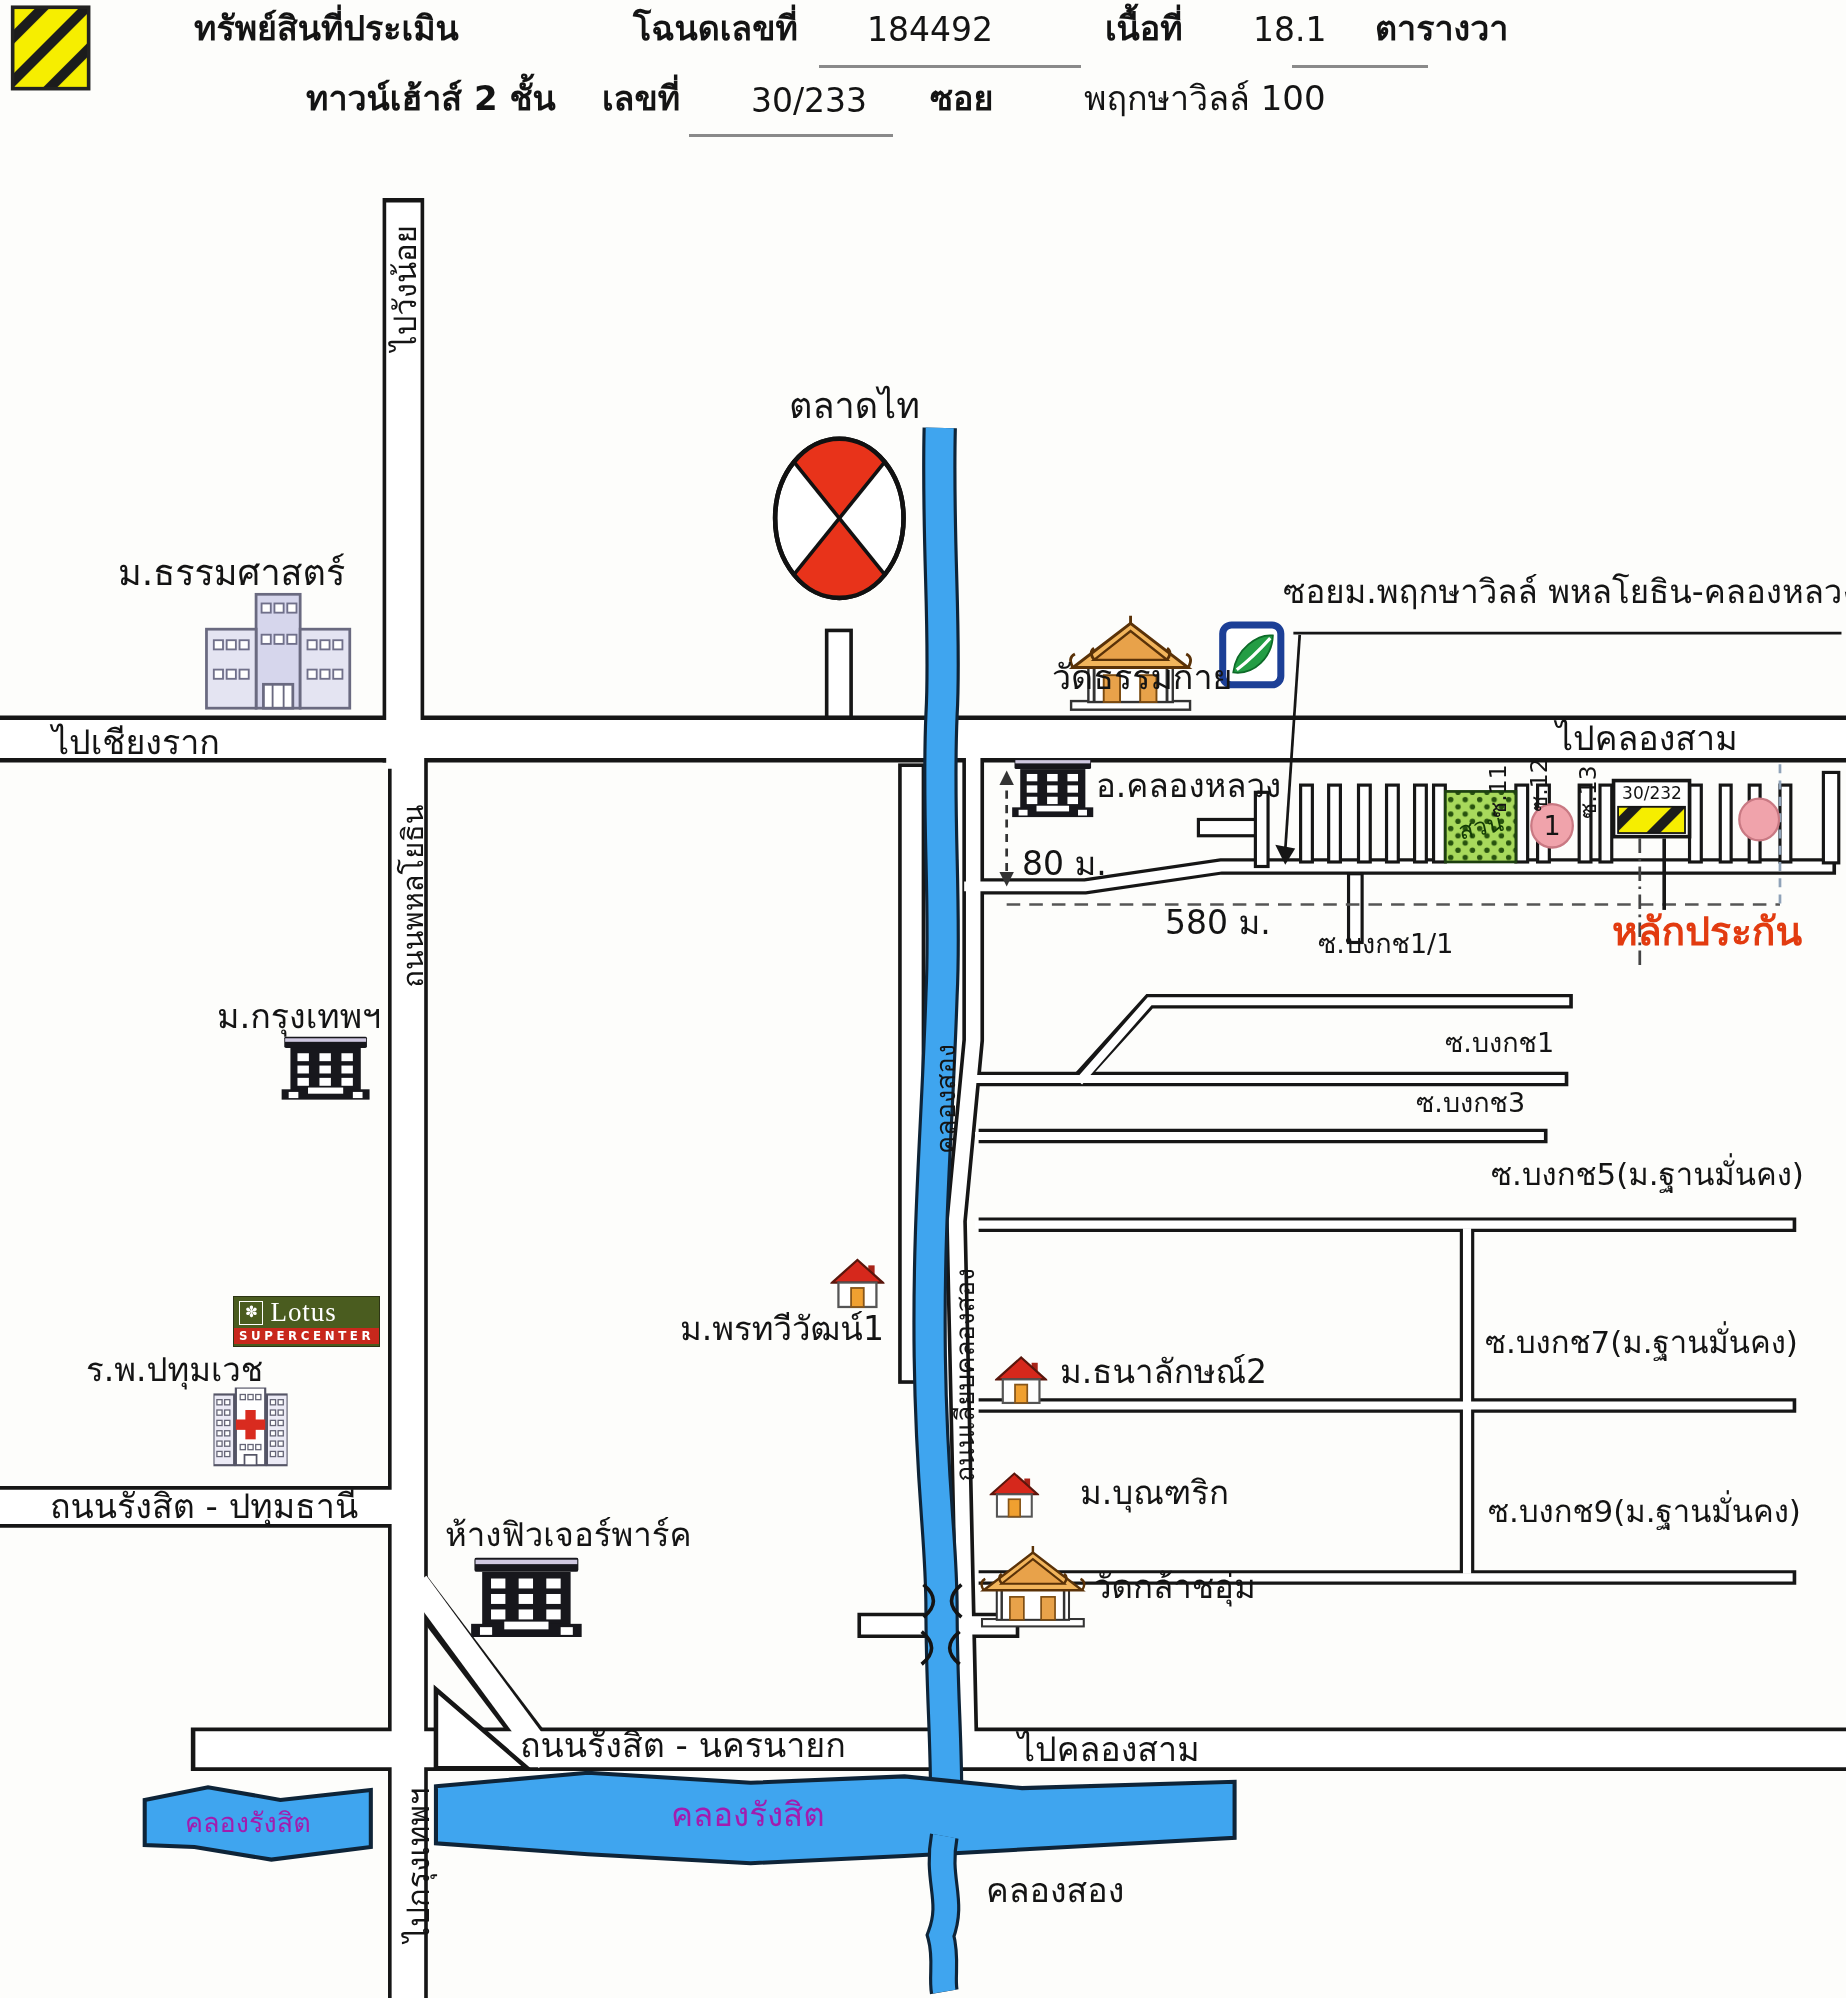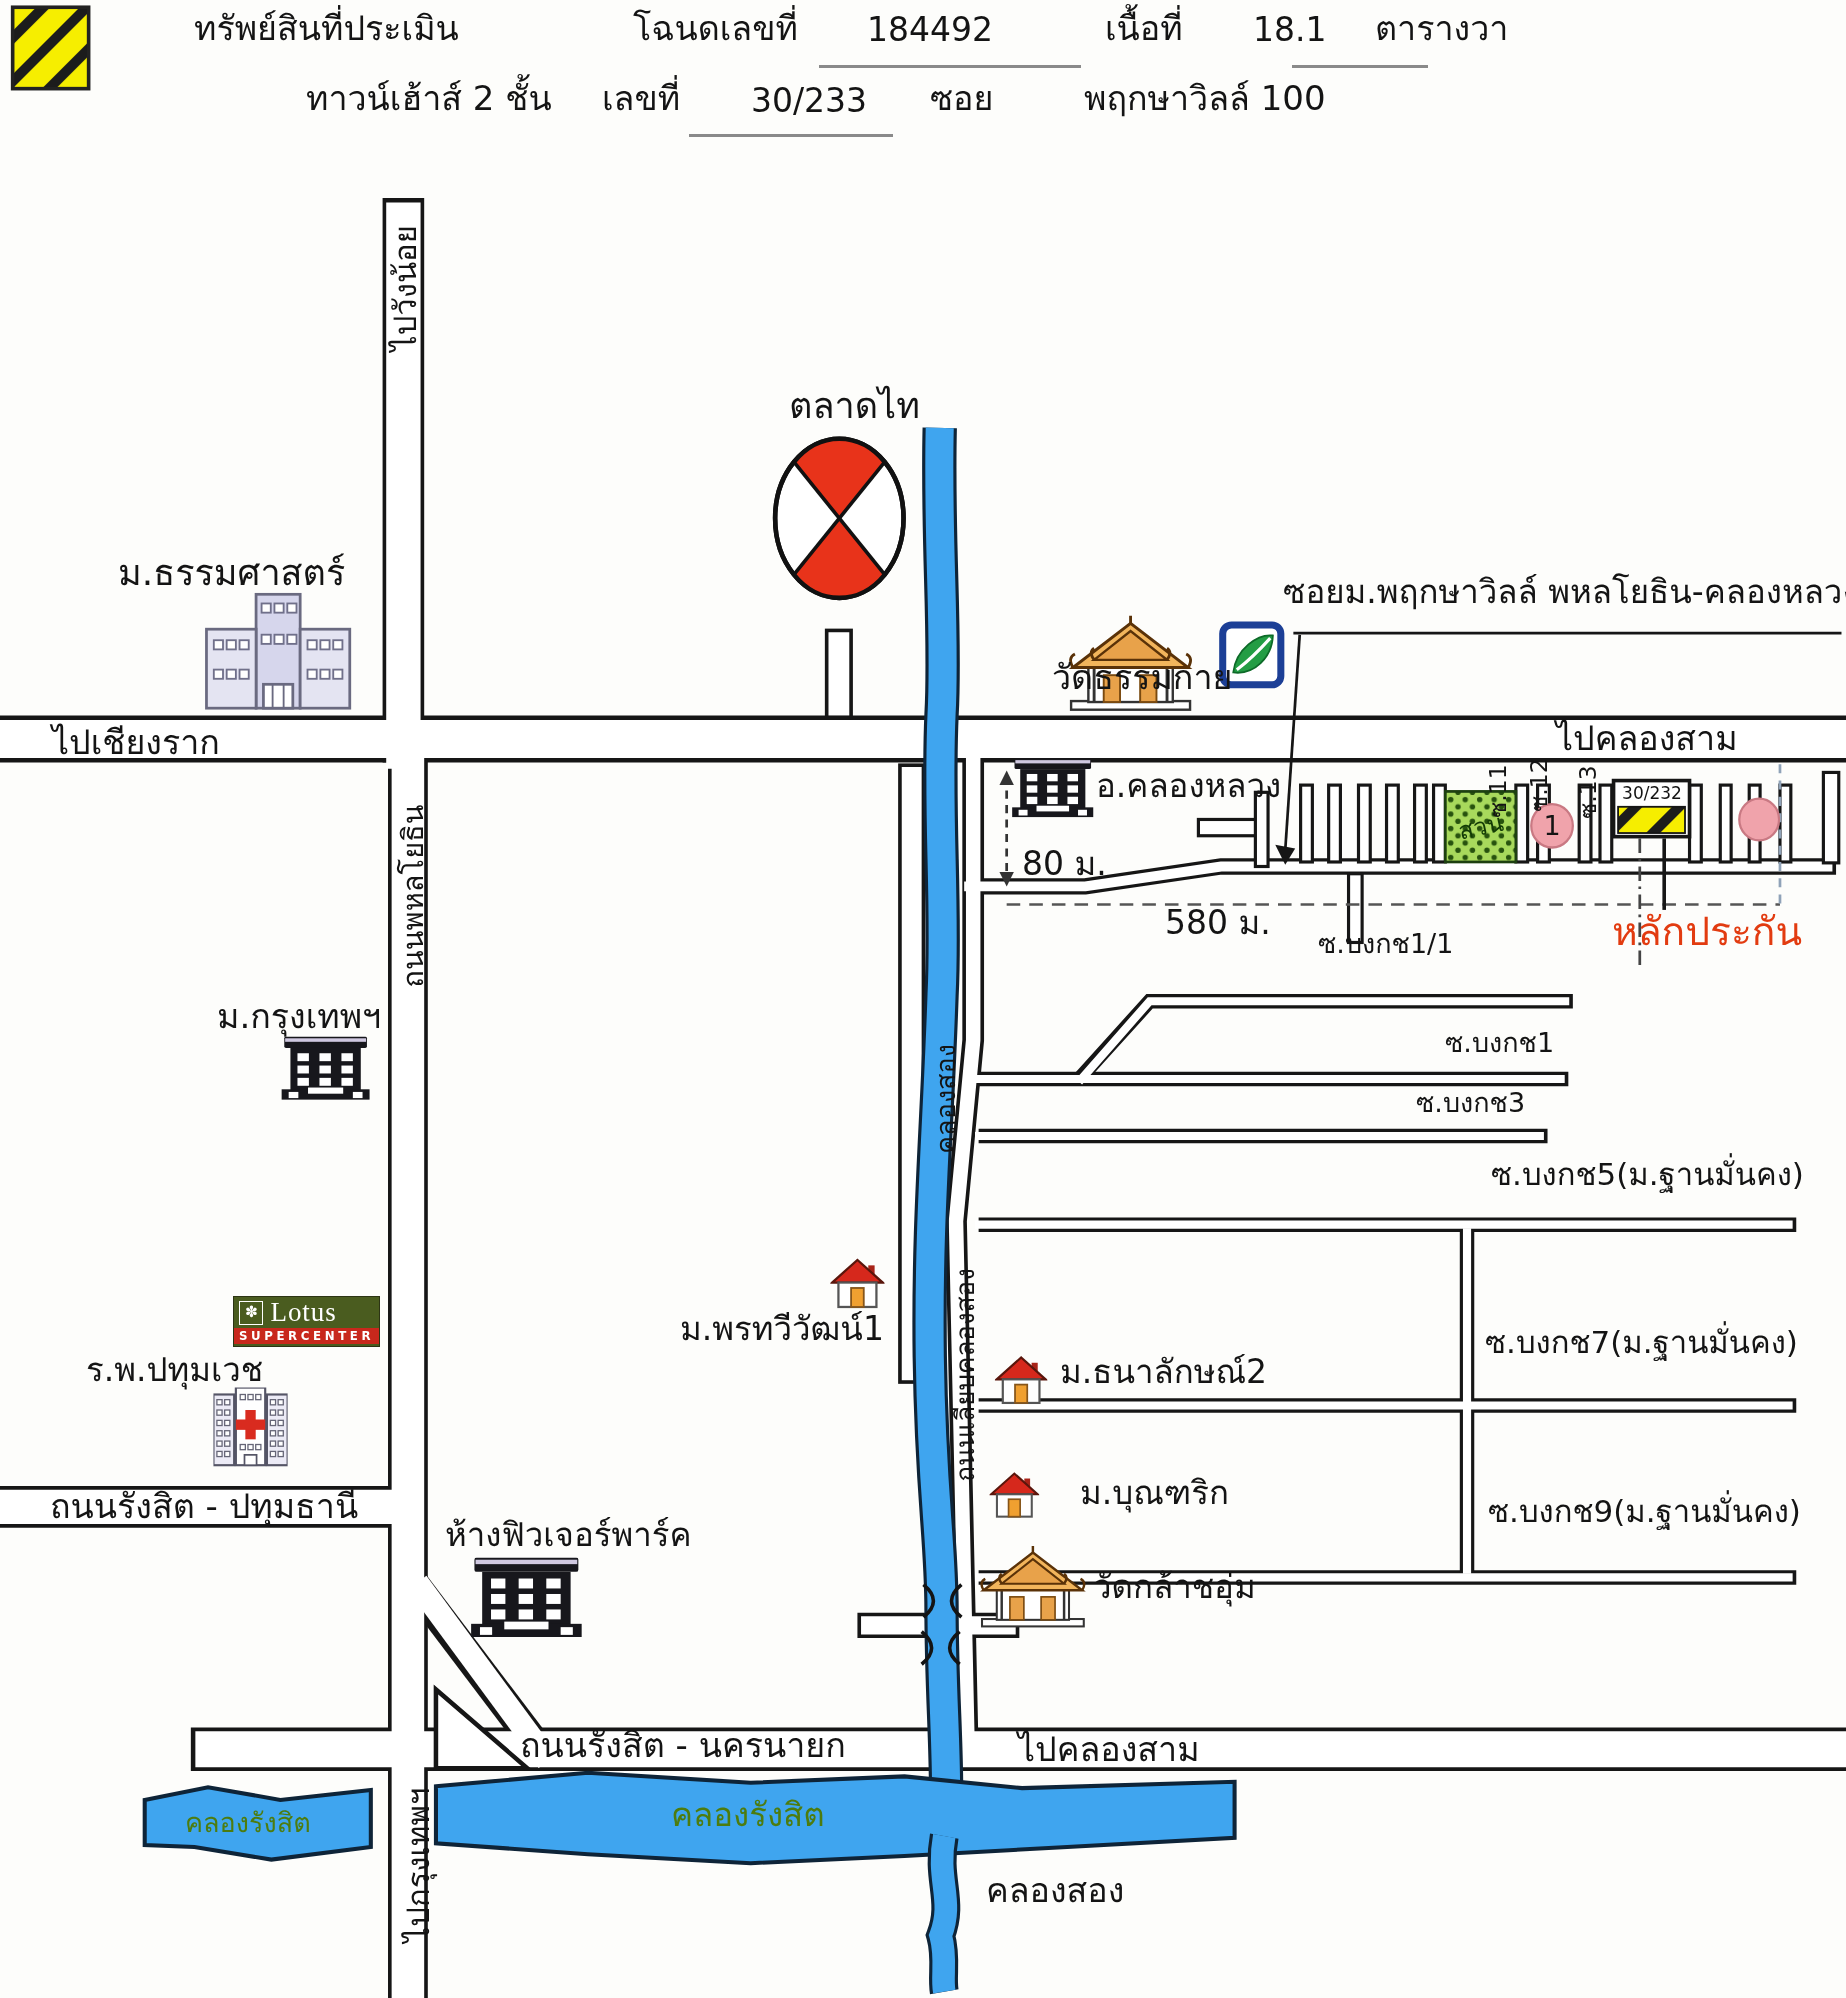--- a/index.html
+++ b/index.html
@@ -1,24 +1,24 @@
 <!DOCTYPE html>
 <html style="font-size:14.5px"><head>
 <meta charset="utf-8">
 <style>
   html,body{margin:0;padding:0;background:#fff;}
   #map{position:relative;width:1846px;height:1998px;background:#fdfdfb;overflow:hidden;
        font-family:"DejaVu Sans","Liberation Sans",sans-serif;color:#141414;}
   #roadsvg{position:absolute;left:0;top:0;z-index:1;}
   .lbl{position:absolute;z-index:5;white-space:nowrap;line-height:1.05;}
-  .b{font-weight:normal;}
+  .b{font-weight:bold;}
   .vert{transform:translate(-50%,-50%) rotate(-90deg);}
   .ctr{transform:translate(-50%,-50%);}
   .redtxt{color:#e23b10;}
-  .bluetxt{color:#4d7c0f;}
+  .bluetxt{color:#a21caf;}
   .uline{position:absolute;height:2.7px;background:#8a8a8a;z-index:5;}
   
   #lotus{position:absolute;left:233px;top:1296px;width:147px;height:51px;z-index:6;
          border:1.8px solid #2c3414;background:#4a5c1f;box-sizing:border-box;}
   #lotus .row{display:flex;align-items:center;height:31px;padding-left:5.4px;}
   #lotus .flower{width:22px;height:22px;border:1.8px solid #fff;display:flex;align-items:center;
          justify-content:center;color:#fff;font-size:15.4px;line-height:1;}
   #lotus .word{font-family:"Liberation Serif","DejaVu Serif",serif;color:#fff;font-size:27px;
          margin-left:7.2px;letter-spacing:0.9px;}
   #lotus .strip{height:16.3px;background:#c8281c;color:#fff;text-align:center;

